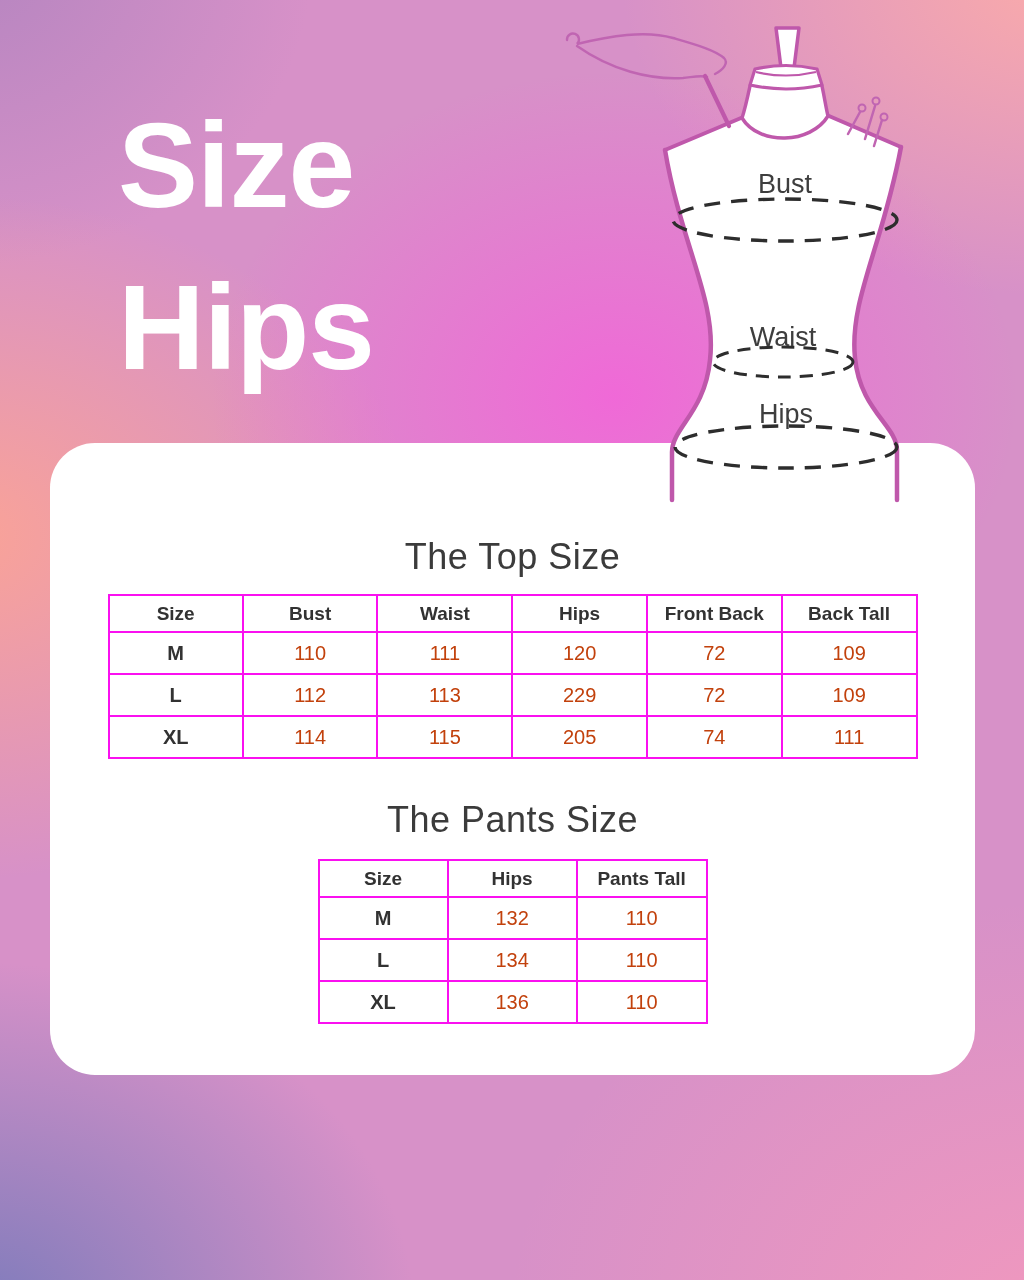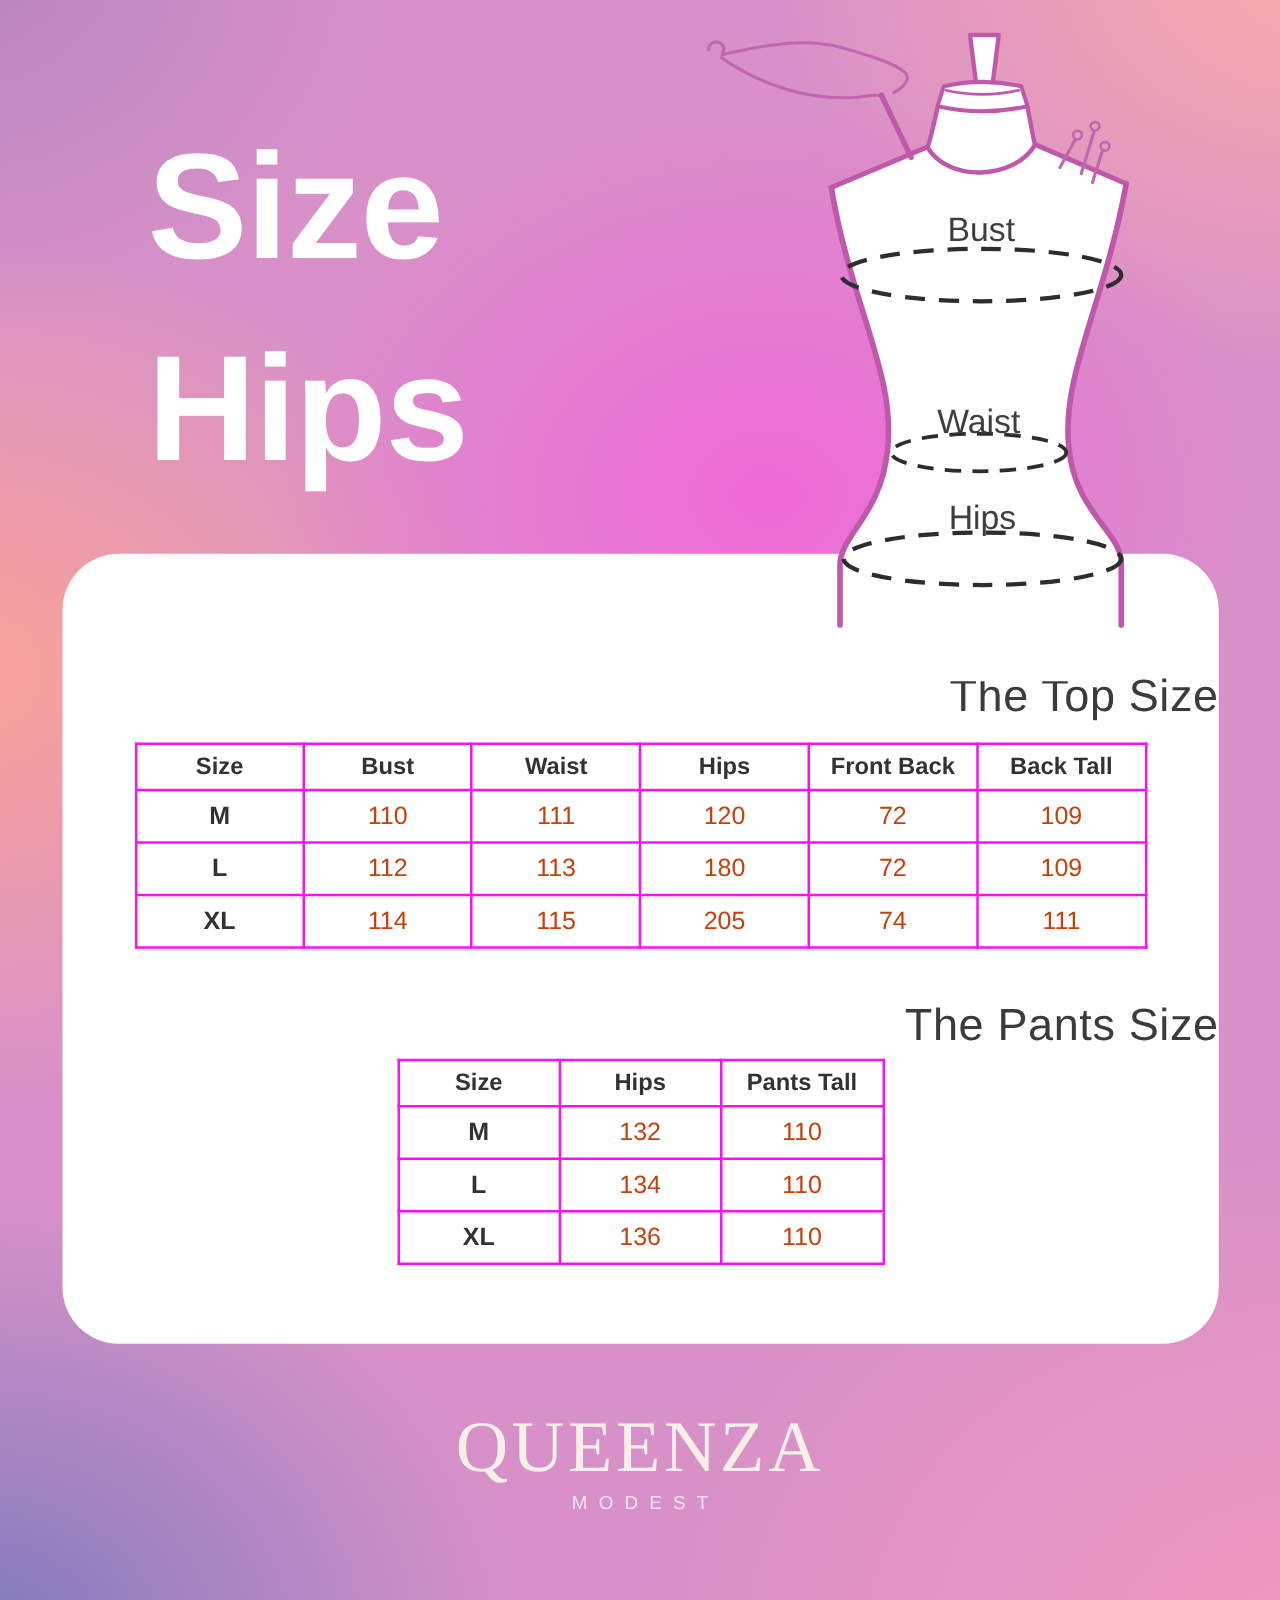--- a/index.html
+++ b/index.html
@@ -25,24 +25,24 @@
 
   .card{
     position:absolute;left:50px;top:443px;width:925px;height:632px;
     background:#ffffff;border-radius:45px;z-index:2;
   }
 
   .mannequin-wrap{position:absolute;left:545px;top:0;width:480px;height:560px;z-index:3;}
 
   .card-inner{position:absolute;left:0;top:0;width:100%;padding-top:93px;box-sizing:border-box;}
   .table-title{
-    text-align:right;color:#3b3b3b;font-size:36px;font-weight:normal;
+    text-align:center;color:#3b3b3b;font-size:36px;font-weight:normal;
     margin:0 0 16px 0;letter-spacing:0.5px;
   }
-  .table-title.pants{margin-top:40px;margin-bottom:6px;}
+  .table-title.pants{margin-top:40px;margin-bottom:18px;}
 
   table{border-collapse:collapse;margin:0 auto;background:#ffffff;}
   table.top-size{width:810px;}
   table.pants-size{width:390px;}
   th,td{border:2px solid #fa10f0;text-align:center;vertical-align:middle;}
   th{height:33px;font-size:19px;font-weight:bold;color:#323232;}
   td{height:38px;font-size:20px;font-weight:normal;color:#c2410c;}
   table.top-size th,table.top-size td{width:135px;}
   table.pants-size th,table.pants-size td{width:130px;}
 
@@ -136,21 +136,21 @@
             <td>110</td>
             <td>111</td>
             <td>120</td>
             <td>72</td>
             <td>109</td>
           </tr>
           <tr>
             <td style="font-weight:bold;color:#323232">L</td>
             <td>112</td>
             <td>113</td>
-            <td>180</td>
+            <td>229</td>
             <td>72</td>
             <td>109</td>
           </tr>
           <tr>
             <td style="font-weight:bold;color:#323232">XL</td>
             <td>114</td>
             <td>115</td>
             <td>205</td>
             <td>74</td>
             <td>111</td>
@@ -183,18 +183,14 @@
             <td style="font-weight:bold;color:#323232">XL</td>
             <td>136</td>
             <td>110</td>
           </tr>
         </tbody>
       </table>
 
     </div>
   </div>
 
-  <div class="brand">
-    <div class="brand-name">QUEENZA</div>
-    <div class="brand-tagline">MODEST</div>
-  </div>
 
 </div>
 
 </body></html>

